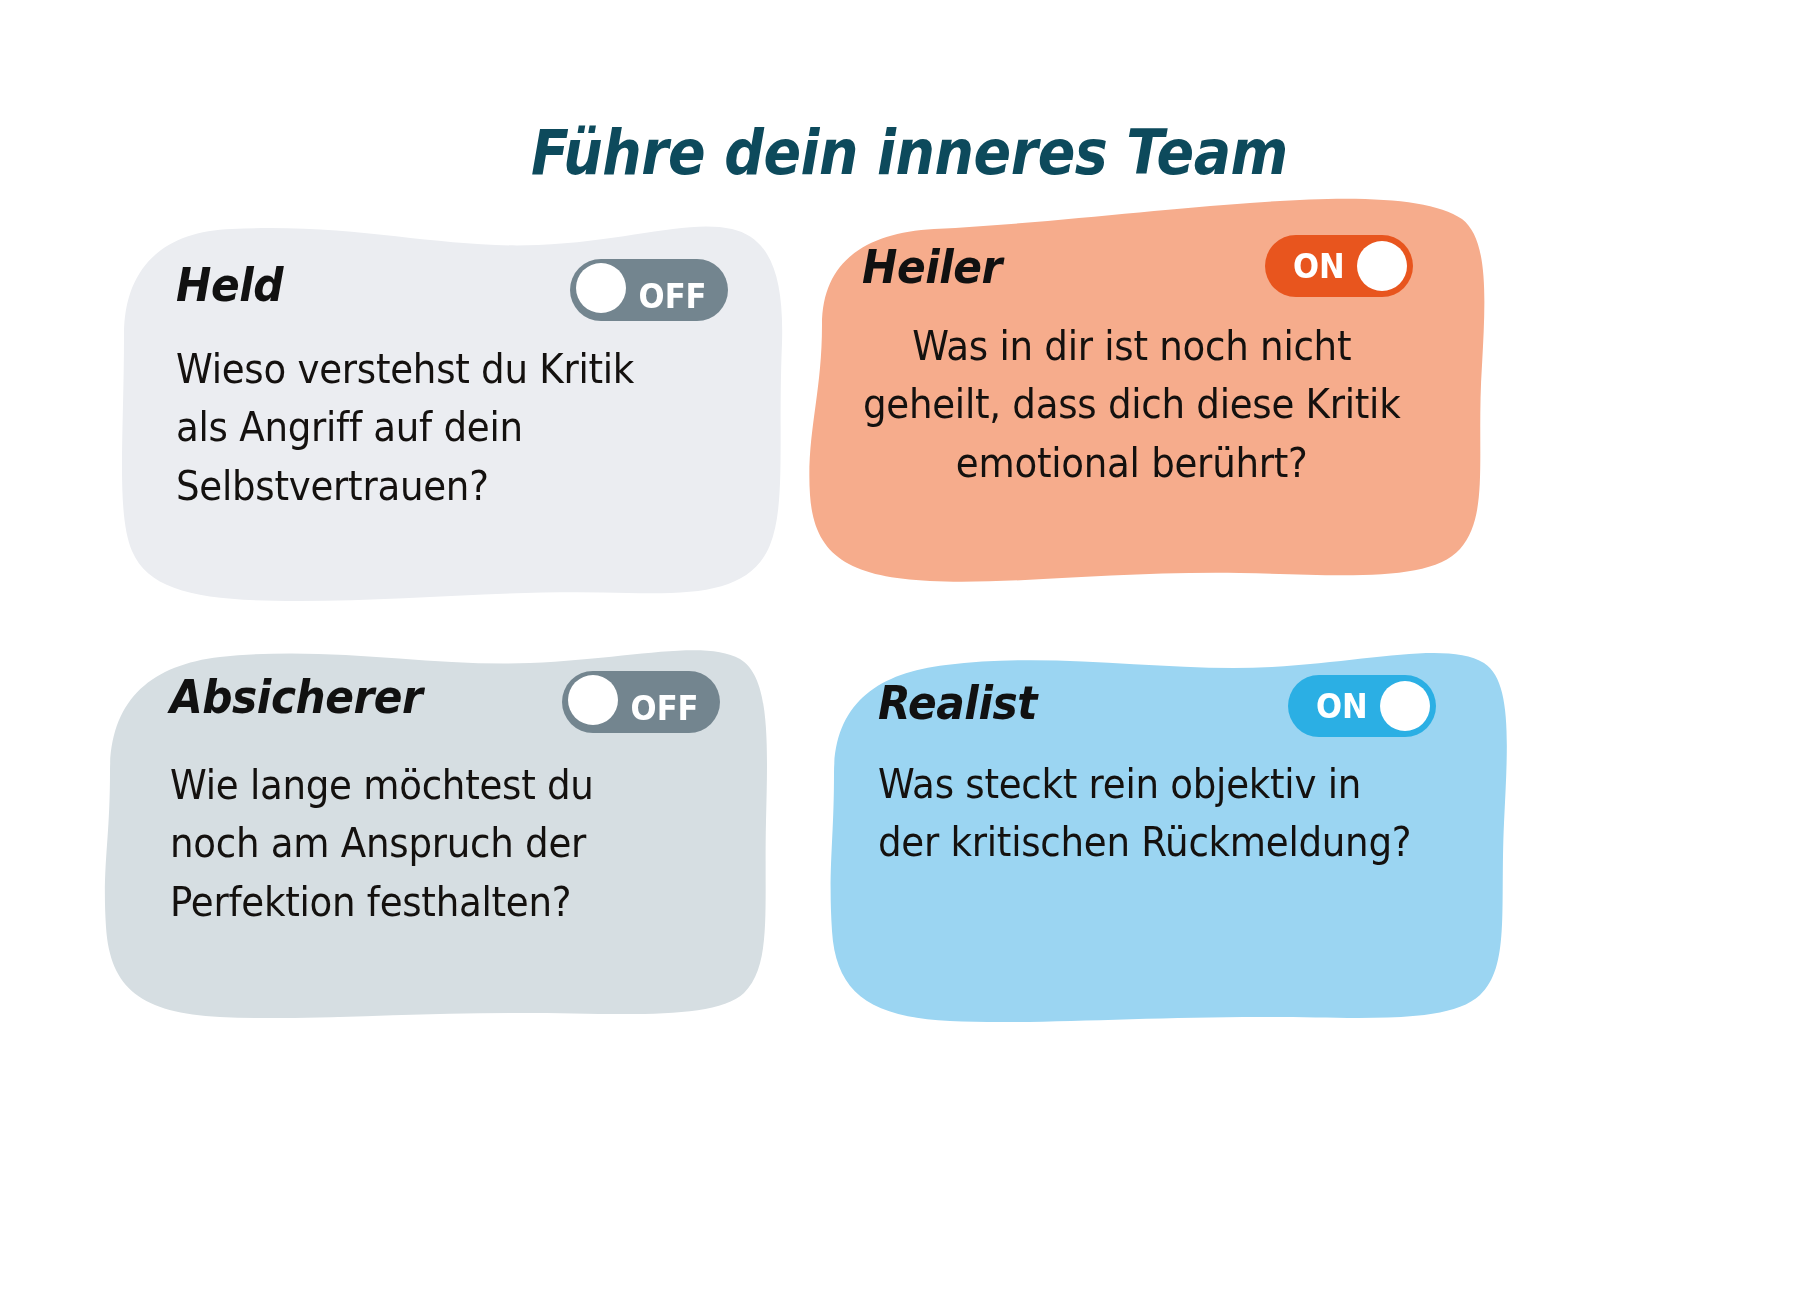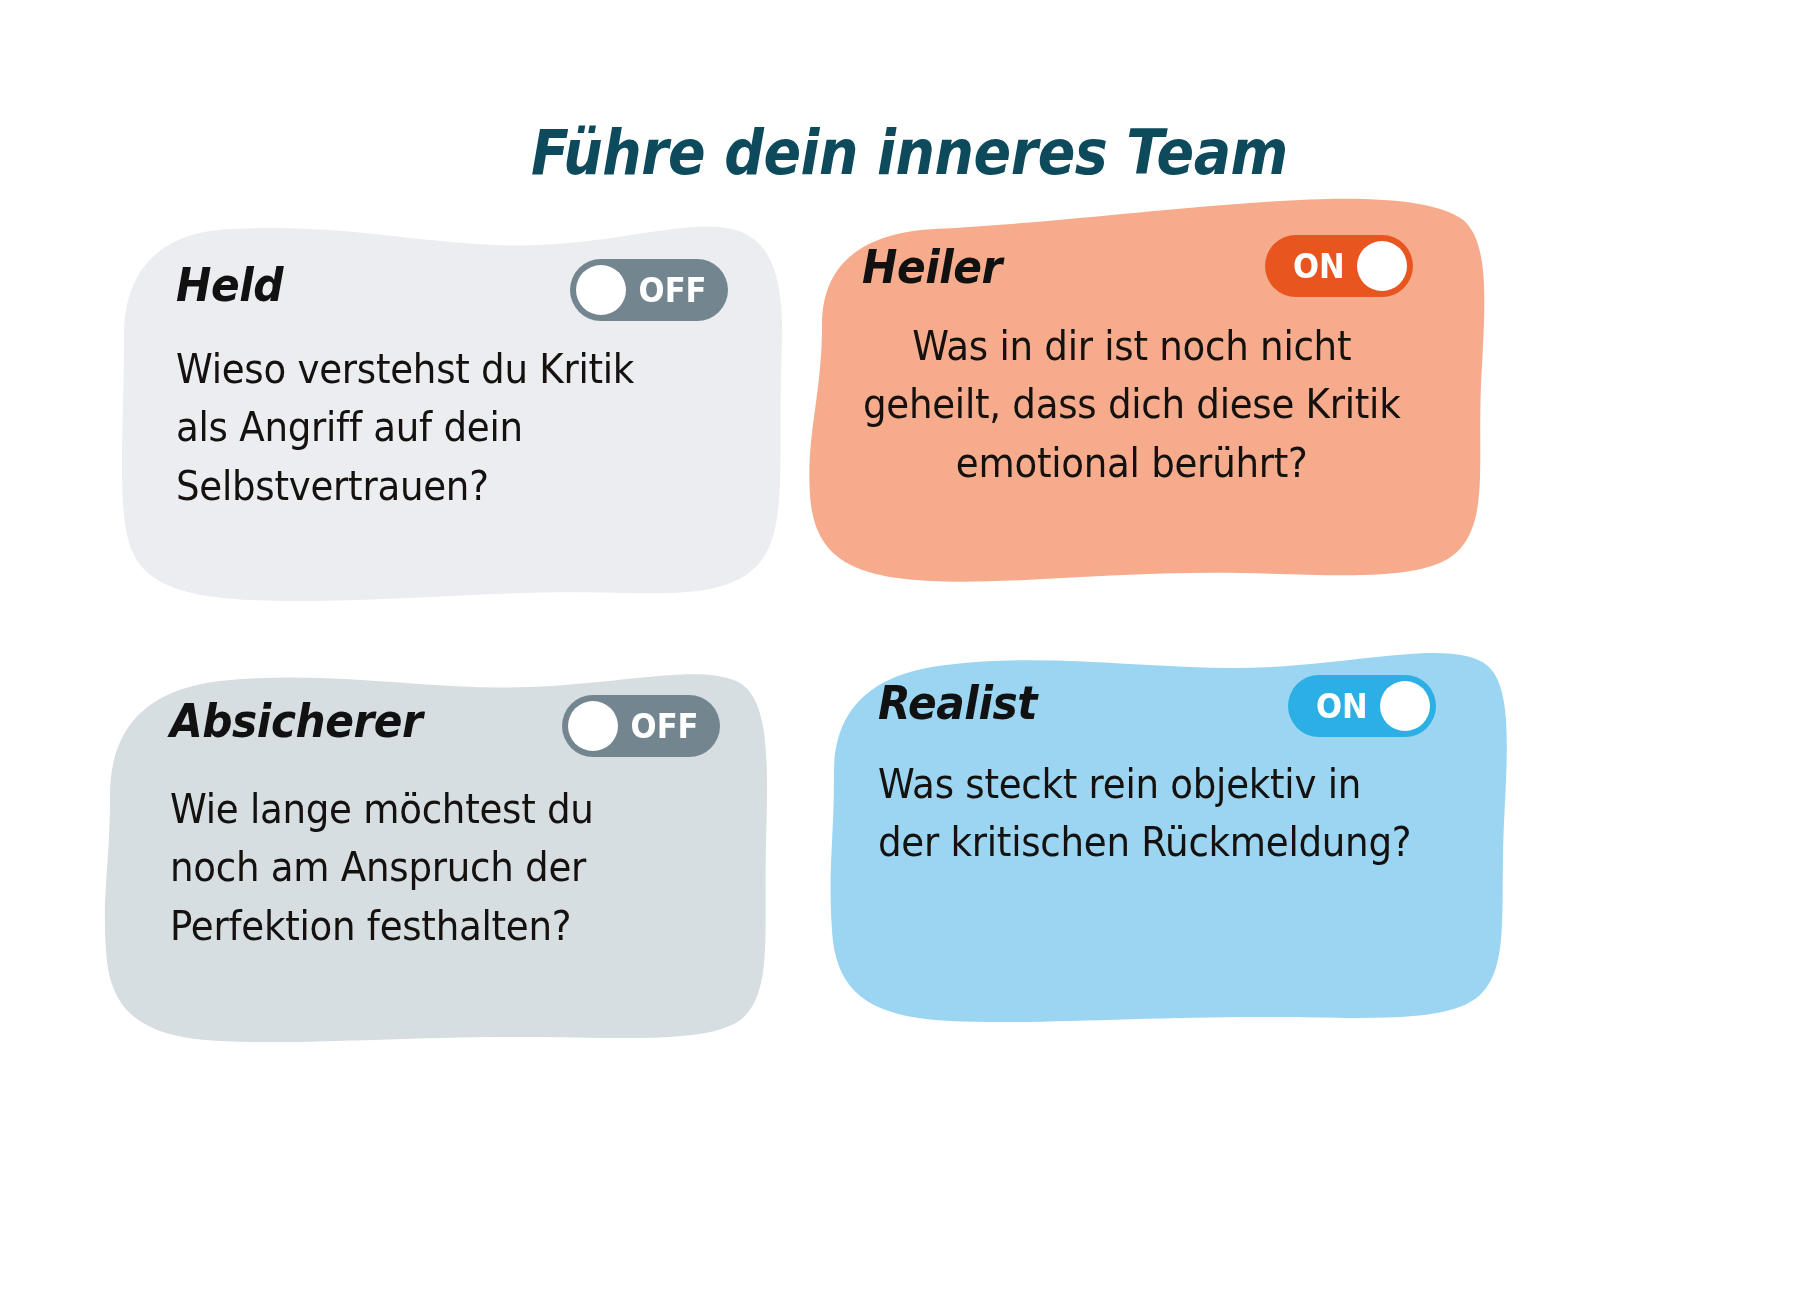--- a/index.html
+++ b/index.html
@@ -59,21 +59,21 @@
   .card-inner {
     position: relative;
     z-index: 1;
     height: 100%;
     box-sizing: border-box;
   }
 
   
   .card-1 { left: 108px;  top: 20px;   width: 678px; height: 390px; }
   .card-2 { left: 800px;  top: 0px;   width: 690px; height: 390px; text-align: center; }
-  .card-3 { left: 100px;  top: 450px; width: 672px; height: 400px; }
+  .card-3 { left: 100px;  top: 426px; width: 672px; height: 400px; }
   .card-4 { left: 820px;  top: 432px; width: 690px; height: 398px; }
 
   .card-header {
     position: relative;
     height: 108px;
   }
   .card-name {
     position: absolute;
     font-family: "DejaVu Sans", sans-serif;
     font-weight: 700;
@@ -111,21 +111,21 @@
   .toggle {
     position: absolute;
     display: flex;
     align-items: center;
     border-radius: 999px;
     height: 62px;
     box-sizing: border-box;
     cursor: pointer;
     user-select: none;
   }
-  .toggle.off { width: 158px; padding: 16px 6px; justify-content: flex-start; }
+  .toggle.off { width: 158px; padding: 8px 6px; justify-content: flex-start; align-items: flex-end; }
   .toggle.on  { width: 148px; padding: 8px 6px; justify-content: flex-end; }
 
   .toggle-knob {
     width: 50px;
     height: 50px;
     border-radius: 50%;
     background: #ffffff;
     flex: 0 0 auto;
   }
   .toggle-label {

